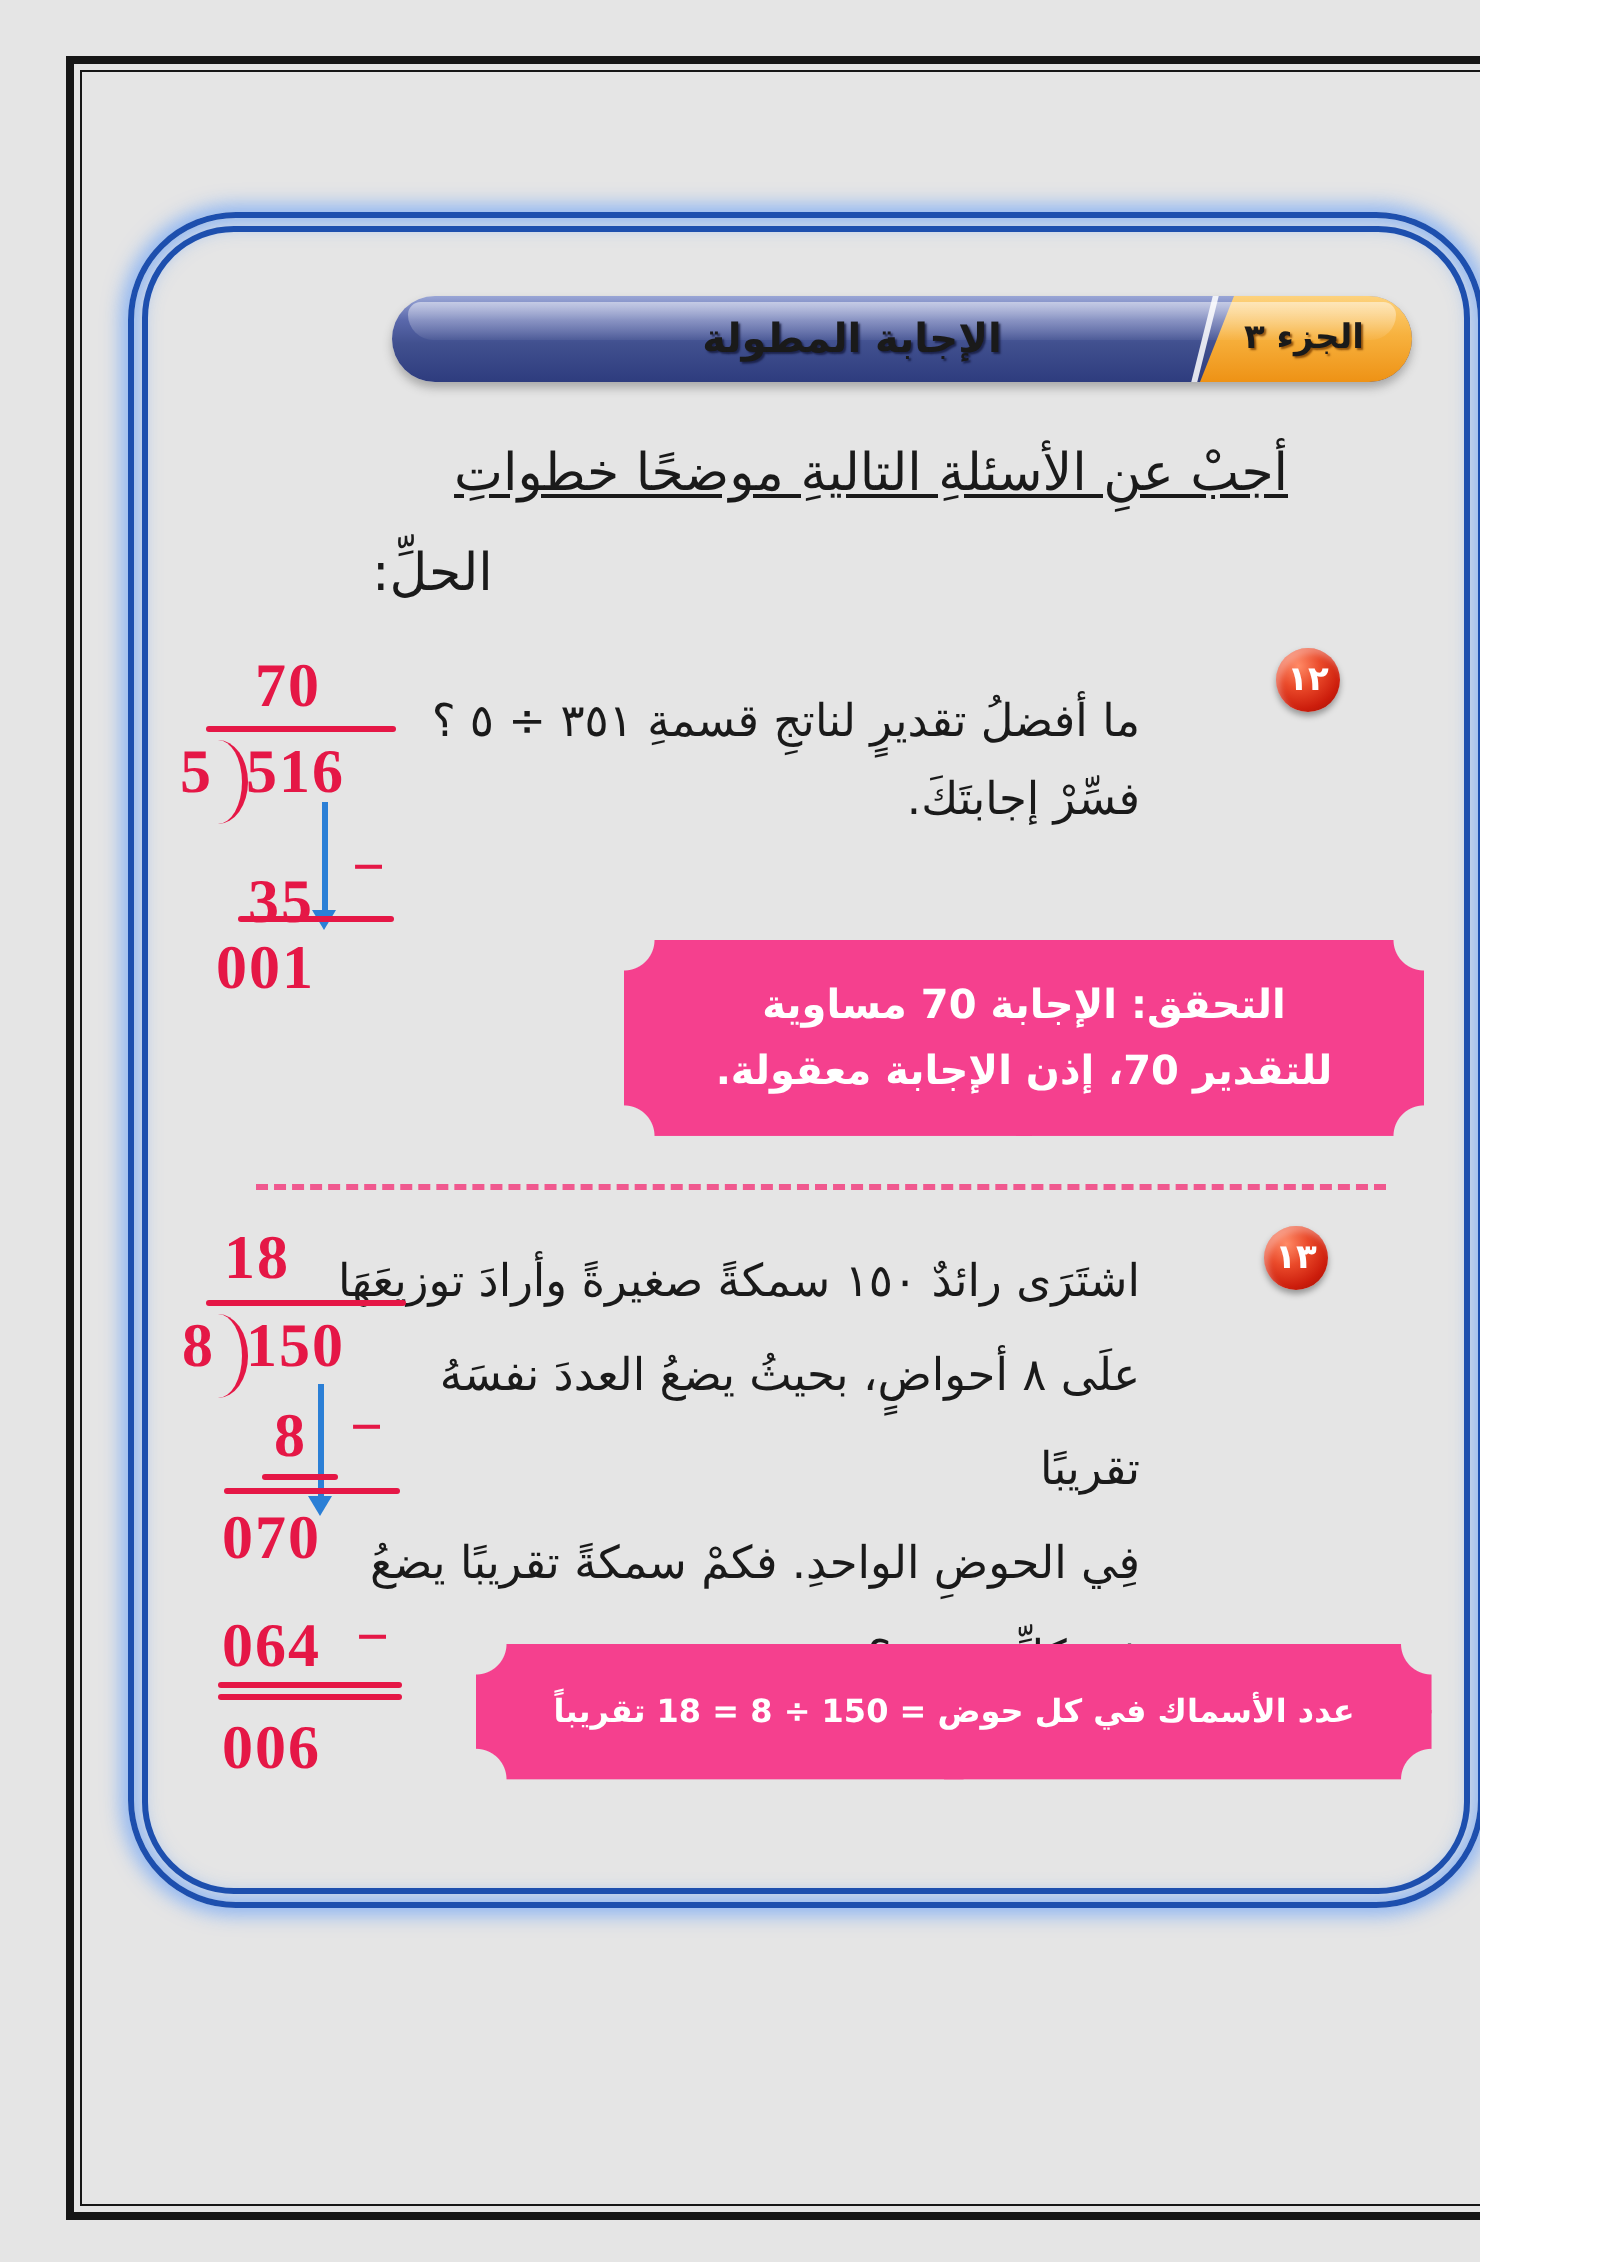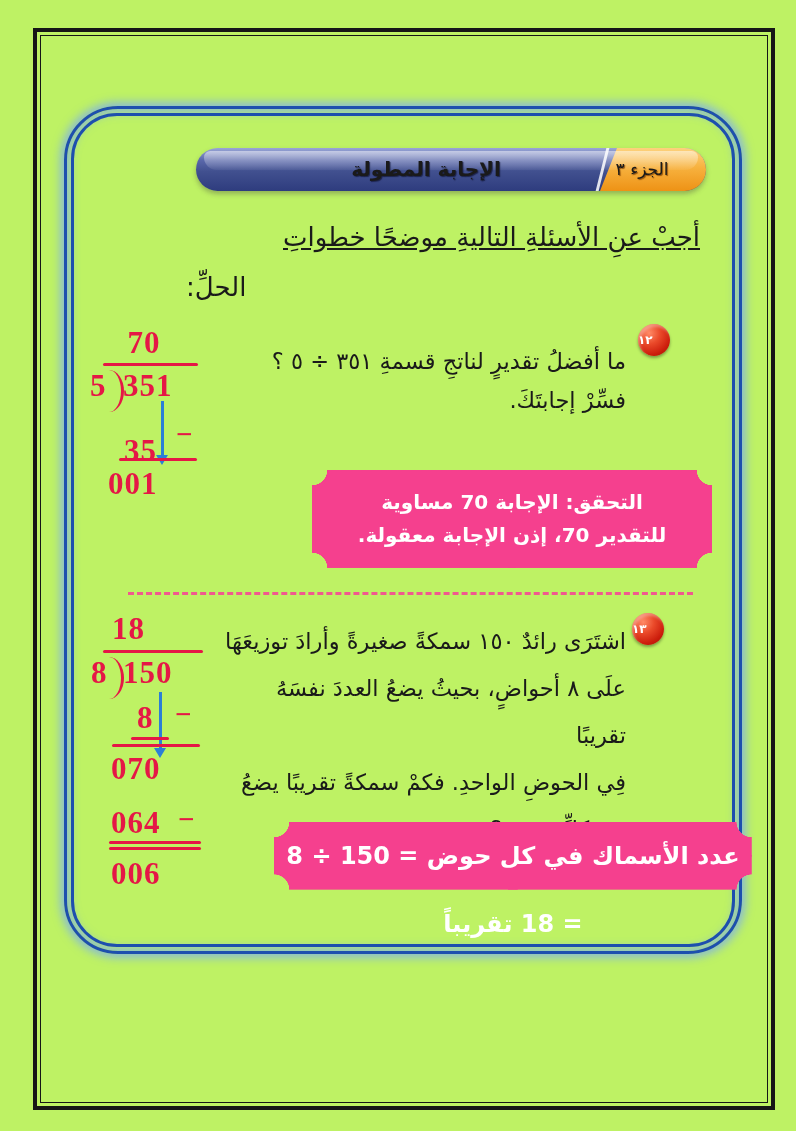--- a/index.html
+++ b/index.html
@@ -1,16 +1,16 @@
 <!DOCTYPE html>
 <html lang="ar"><head>
 <meta charset="utf-8">
 <style>
   html,body{margin:0;padding:0;background:#ffffff;}
-  .stage{position:relative;width:796px;height:1131px;background:#bef264;overflow:hidden;
+  .stage{position:relative;width:740px;height:1131px;background:#e5e5e5;overflow:hidden;
          font-family:"DejaVu Sans",sans-serif;}
   
   .frame-outer{position:absolute;left:33px;top:28px;width:734px;height:1074px;
                border:4.5px solid #161616;}
   .frame-inner{position:absolute;inset:3px;border:1.8px solid #161616;}
   
   .blue-box{position:absolute;left:64px;top:106px;width:672px;height:842px;
             border:3px solid #1d4fae;border-radius:54px;
             box-shadow:0 0 9px 4px rgba(120,170,245,.75), inset 0 0 9px 4px rgba(120,170,245,.7);}
   .blue-box-inner{position:absolute;inset:4px;border:3px solid #1d4fae;border-radius:46px;}
@@ -22,35 +22,35 @@
           border-radius:20px 20px 40px 40px;
           background:linear-gradient(rgba(255,255,255,.5),rgba(255,255,255,.05));z-index:3;}
   .banner-orange{position:absolute;right:0;top:0;bottom:0;width:106px;
           background:linear-gradient(180deg,#fdd27d 0%,#f7b23f 45%,#ee9215 100%);
           clip-path:polygon(17px 0,100% 0,100% 100%,0 100%);z-index:1;}
   .banner-divider{position:absolute;right:102px;top:-3px;bottom:-3px;width:3px;
           background:rgba(255,255,255,.85);transform:skewX(-14deg);z-index:2;}
   .banner-title{position:absolute;left:60px;right:110px;top:0;height:43px;line-height:43px;
           text-align:center;color:#ffffff;font-weight:bold;font-size:20px;z-index:4;
           text-shadow:1px 1px 1px rgba(20,25,60,.8);}
-  .banner-part{position:absolute;right:20px;top:0;width:88px;height:43px;line-height:43px;
-          text-align:center;color:#ffffff;font-weight:normal;font-size:17px;z-index:4;
+  .banner-part{position:absolute;right:10px;top:0;width:88px;height:43px;line-height:43px;
+          text-align:center;color:#ffffff;font-weight:bold;font-size:17px;z-index:4;
           text-shadow:1px 1px 1px rgba(120,60,0,.8);}
   
   .ar{direction:rtl;color:#1a1a1a;}
   .intro-line1{position:absolute;right:96px;top:222px;font-size:26px;white-space:nowrap;text-decoration:underline;}
   .intro-line2{position:absolute;left:186px;top:272px;font-size:26px;white-space:nowrap;}
   .ptext{position:absolute;text-align:right;white-space:pre-line;font-size:22.5px;}
   .ptext.p12{right:170px;top:342px;width:400px;line-height:39px;}
   .ptext.p13{right:170px;top:618px;width:402px;line-height:47px;}
   
   .badge{position:absolute;width:32px;height:32px;border-radius:50%;
          background:radial-gradient(circle at 35% 28%,#ff8a66 0%,#ea4a2a 35%,#cc1d0c 70%,#991104 100%);
          box-shadow:0 2px 3px rgba(0,0,0,.35), inset 2px 3px 3px rgba(255,255,255,.35);
-         color:#fff;font-weight:bold;font-size:12px;line-height:32px;}
+         color:#fff;font-weight:bold;font-size:17px;text-align:center;line-height:32px;}
   .badge.b12{left:638px;top:324px;}
   .badge.b13{left:632px;top:613px;}
   
   .dnum{position:absolute;font-family:"Liberation Serif",serif;font-weight:bold;
         color:#e51746;font-size:31px;line-height:1;letter-spacing:1px;}
   .dbar{position:absolute;height:3px;background:#e51746;border-radius:2px;}
   .dparen{position:absolute;width:12px;height:42px;border-right:3.5px solid #e51746;
           border-top-right-radius:100% 50%;border-bottom-right-radius:100% 50%;}
   .aline{position:absolute;width:2.5px;background:#2b7fd6;}
   .ahead{position:absolute;width:0;height:0;border-left:6.5px solid transparent;
@@ -58,21 +58,21 @@
   
   .callout{position:absolute;--c:#f5408e;--r:15px;direction:rtl;color:#ffffff;font-weight:bold;
      text-align:center;white-space:pre-line;
      background:
        radial-gradient(circle at 0 0,transparent var(--r),var(--c) calc(var(--r) + .5px)) top left/51% 51% no-repeat,
        radial-gradient(circle at 100% 0,transparent var(--r),var(--c) calc(var(--r) + .5px)) top right/51% 51% no-repeat,
        radial-gradient(circle at 0 100%,transparent var(--r),var(--c) calc(var(--r) + .5px)) bottom left/51% 51% no-repeat,
        radial-gradient(circle at 100% 100%,transparent var(--r),var(--c) calc(var(--r) + .5px)) bottom right/51% 51% no-repeat;}
   .callout.c1{left:312px;top:470px;width:400px;height:98px;font-size:20px;line-height:33px;
               padding-top:16px;box-sizing:border-box;}
-  .callout.c2{left:238px;top:822px;width:478px;height:68px;font-size:24px;line-height:68px;margin-left:36px;}
+  .callout.c2{left:238px;top:822px;width:478px;height:68px;font-size:16px;line-height:68px;}
   
   .dashed{position:absolute;left:128px;top:592px;width:565px;border-top:3px dashed #f0598f;}
 </style>
 </head>
 <body>
 
 <div class="stage">
 
   <div class="frame-outer">
     <div class="frame-inner"></div>
@@ -93,21 +93,21 @@
   <div class="intro-line2 ar">الحلِّ:</div>
 
   <div class="badge b12">١٢</div>
   <div class="ptext p12 ar">ما أفضلُ تقديرٍ لناتجِ قسمةِ ٣٥١ ÷ ٥ ؟
 فسِّرْ إجابتَكَ.</div>
 
   <div class="dnum" style="left:108px;top:327px;width:72px;text-align:center;">70</div>
   <div class="dbar" style="left:103px;top:363px;width:95px;"></div>
   <div class="dnum" style="left:90px;top:370px;">5</div>
   <div class="dparen" style="left:109px;top:370px;"></div>
-  <div class="dnum" style="left:123px;top:370px;">351</div>
+  <div class="dnum" style="left:123px;top:370px;">516</div>
   <div class="aline" style="left:161px;top:401px;height:57px;"></div>
   <div class="ahead" style="left:156px;top:455px;"></div>
   <div class="dnum" style="left:124px;top:421px;margin-top:14px;">35</div>
   <div class="dnum" style="left:176px;top:420px;font-size:29px;">−</div>
   <div class="dbar" style="left:119px;top:458px;width:78px;"></div>
   <div class="dnum" style="left:108px;top:468px;">001</div>
 
   <div class="callout c1">التحقق: الإجابة 70 مساوية
 للتقدير 70، إذن الإجابة معقولة.</div>
 

